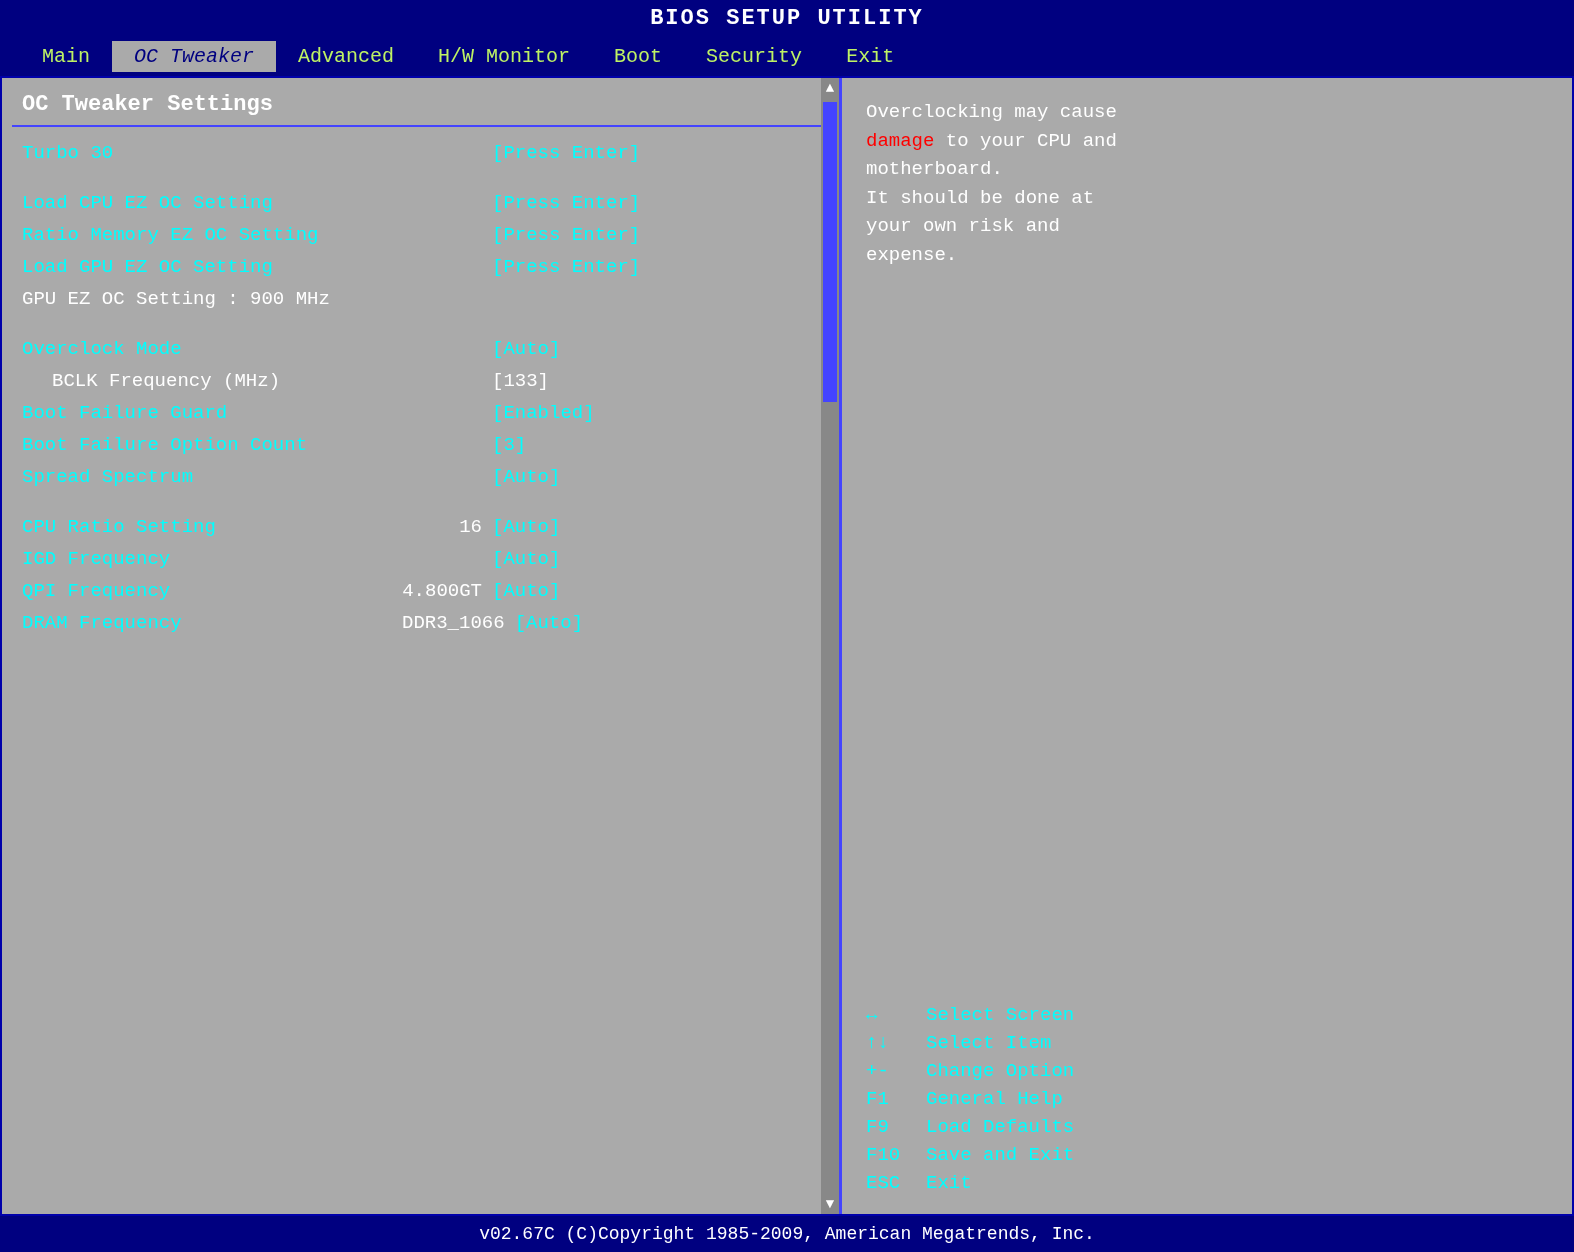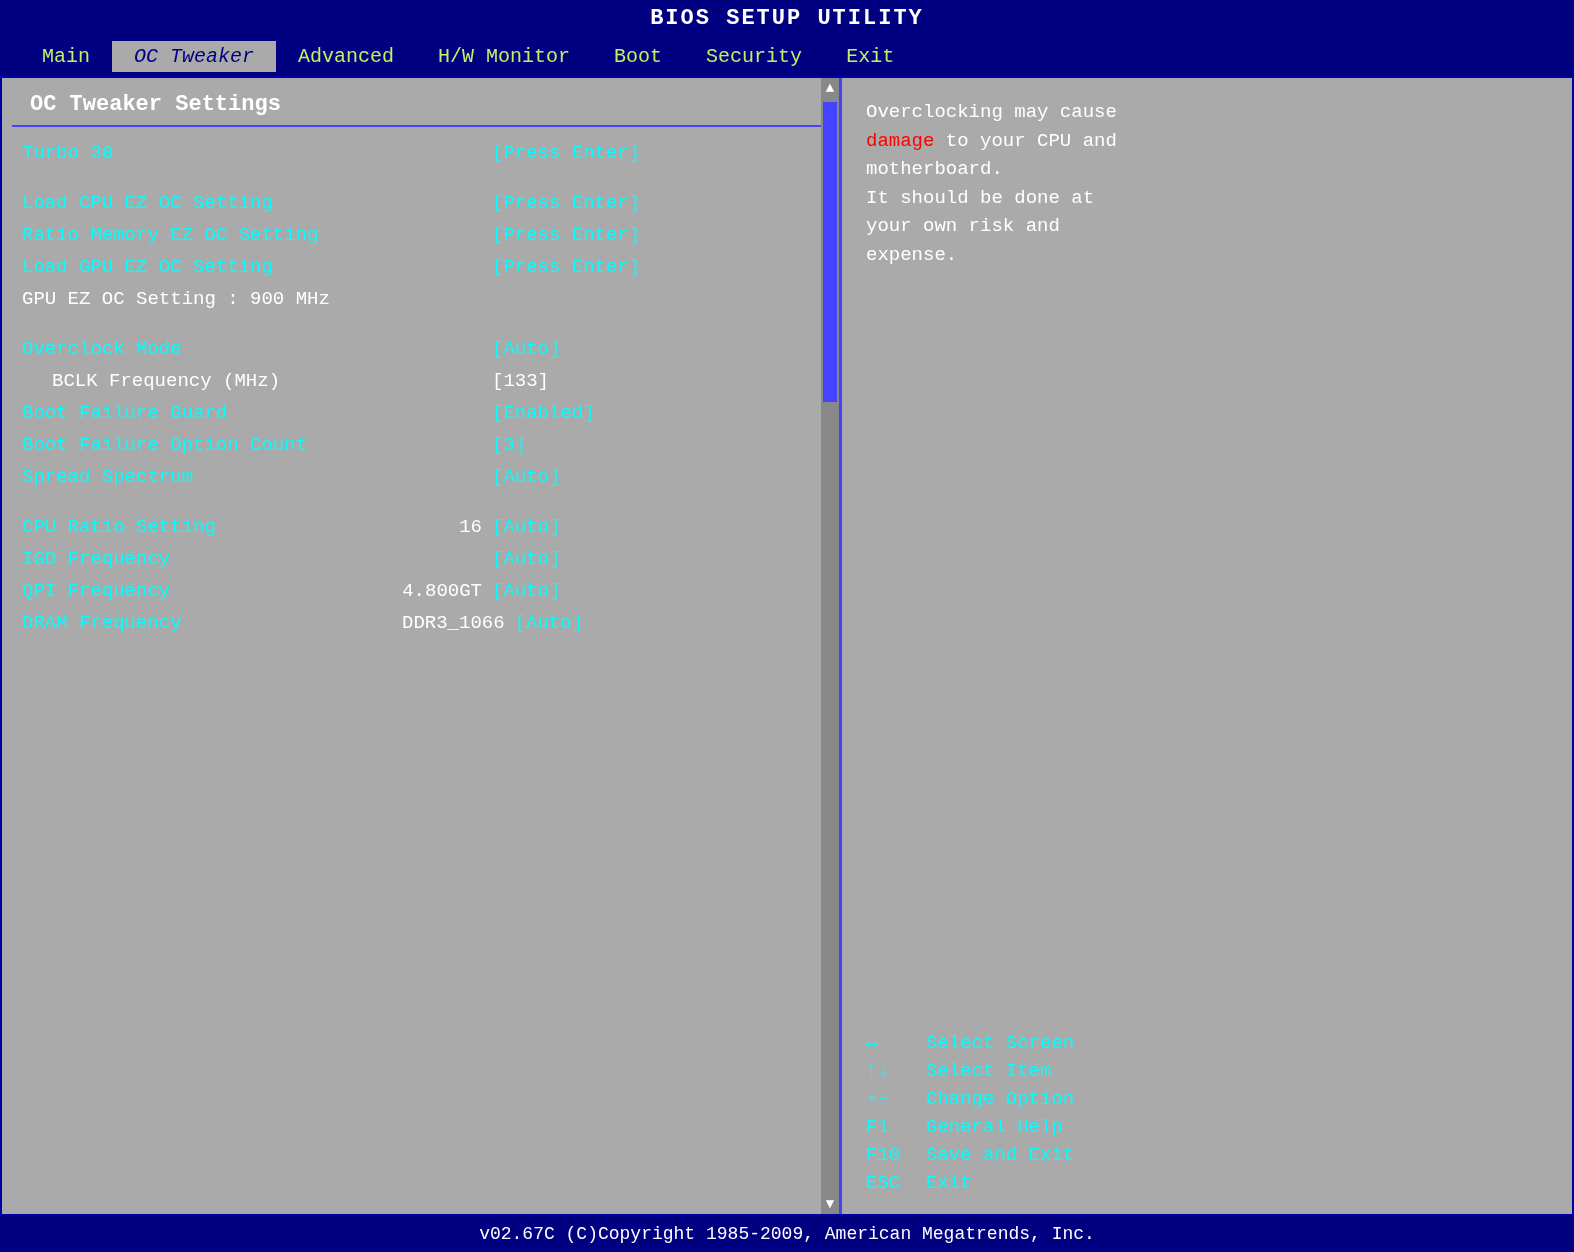--- a/index.html
+++ b/index.html
@@ -61,21 +61,20 @@
       background: #aaaaaa;
       position: relative;
     }
 
     .section-title {
       color: #fff;
       font-size: 22px;
       font-weight: bold;
       padding: 14px 20px 8px 20px;
       background: #aaaaaa;
-      margin-left: 8px;
     }
 
     .section-divider {
       height: 2px;
       background: #4444ff;
       margin: 0 10px 10px 10px;
     }
 
     .settings-list {
       flex: 1;
@@ -354,20 +353,24 @@
       </div>
       <div class="key-row">
         <span class="key-symbol">+-</span>
         <span class="key-label">Change Option</span>
       </div>
       <div class="key-row">
         <span class="key-symbol">F1</span>
         <span class="key-label">General Help</span>
       </div>
       <div class="key-row">
+        <span class="key-symbol">F9</span>
+        <span class="key-label">Load Defaults</span>
+      </div>
+      <div class="key-row">
         <span class="key-symbol">F10</span>
         <span class="key-label">Save and Exit</span>
       </div>
       <div class="key-row">
         <span class="key-symbol">ESC</span>
         <span class="key-label">Exit</span>
       </div>
     </div>
   </div>
 </div>

